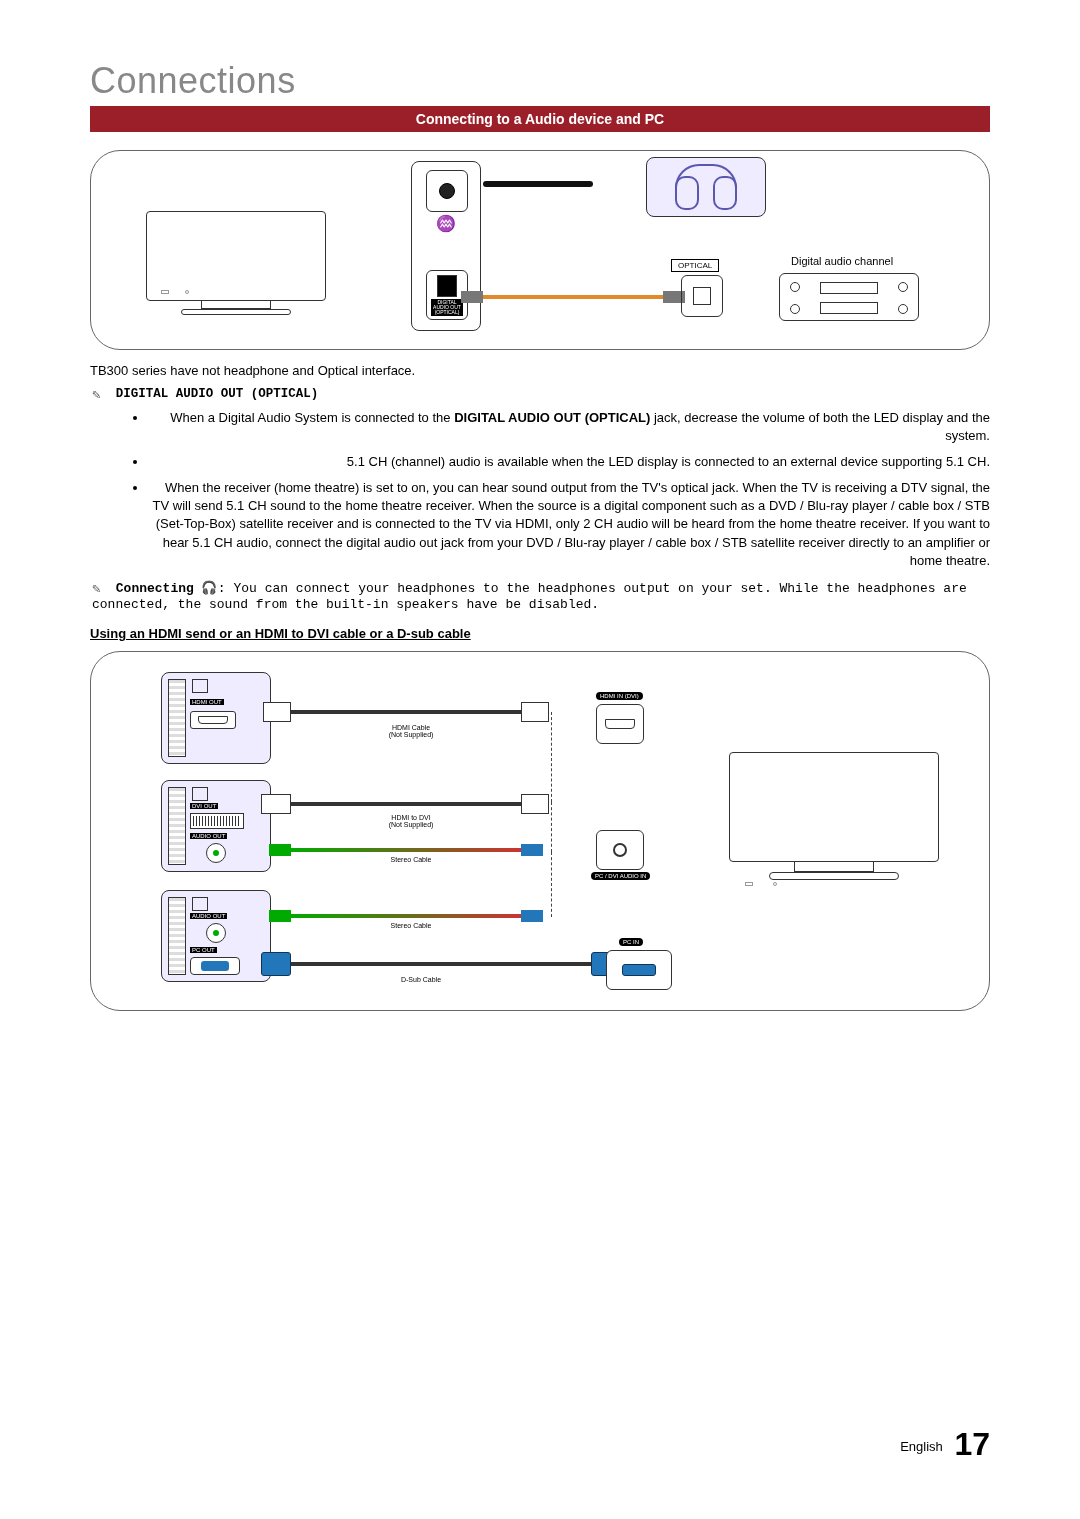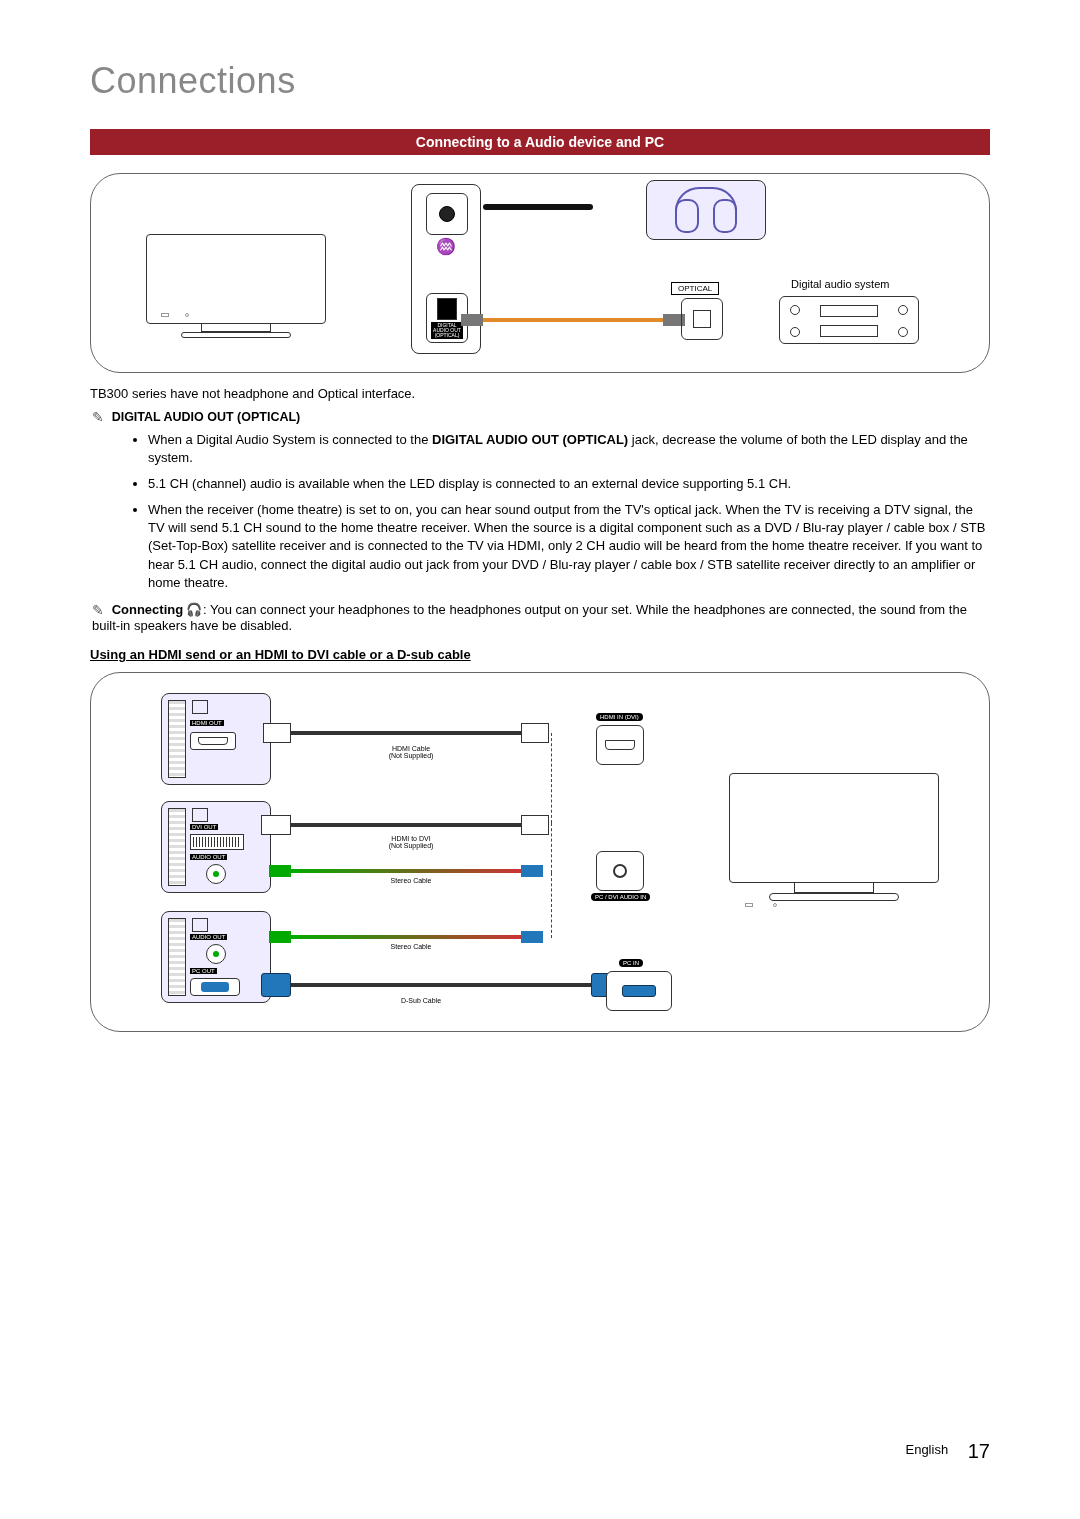--- a/index.html
+++ b/index.html
@@ -12,21 +12,21 @@
     color: #000;
   }
   .page {
     padding: 60px 90px 40px 90px;
   }
   .chapter-title {
     font-size: 36px;
     font-weight: 300;
     color: #888;
     letter-spacing: 0.5px;
-    margin-bottom: 27px;
+    margin-bottom: 4px;
     font-family: "Helvetica Neue", Arial, sans-serif;
   }
   .section-bar {
     background: #9a1f28;
     color: #fff;
     text-align: center;
     font-size: 14px;
     font-weight: bold;
     padding: 5px 0;
     margin-bottom: 18px;
@@ -55,42 +55,43 @@
     display: inline-block;
     width: 16px;
     vertical-align: top;
     font-size: 14px;
     color: #555;
   }
   .note-line {
     font-size: 13px;
     margin: 6px 0 6px 0;
     padding-left: 2px;
+    font-family: Liberation Mono, monospace;
   }
   .note-label {
     font-weight: bold;
     font-size: 12.5px;
   }
   .bullets {
     list-style: disc;
     margin-left: 58px;
     font-size: 13px;
     line-height: 1.4;
   }
-  .bullets li { margin-bottom: 8px; }
+  .bullets li { margin-bottom: 8px; text-align: right; }
   .footer {
     position: absolute;
     bottom: 56px;
     right: 90px;
     font-size: 13px;
   }
   .pagenum {
-    font-size: 20px;
-    font-weight: normal;
-    margin-left: 16px;
+    font-size: 32px;
+    font-weight: bold;
+    margin-left: 8px;
     vertical-align: -4px;
   }
 
   
   .d1-tv {
     position:absolute; left:55px; top:60px; width:180px; height:110px;
   }
   .d1-tv .screen { width:180px; height:90px; border:1px solid #333; border-radius:4px; background:#fff; position:relative;}
   .d1-tv .stand { width:70px;height:8px;border:1px solid #333;border-top:none;margin:0 auto;}
   .d1-tv .base { width:110px;height:6px;border:1px solid #333;border-radius:3px;margin:0 auto;}
@@ -190,21 +191,21 @@
         <div class="ear"></div>
       </div>
     <div class="d1-cable-opt">
         <div class="plug l"></div>
         <div class="plug r"></div>
       </div>
     <div class="d1-opt-lbl">OPTICAL</div>
     <div class="d1-opt-port">
         <div class="inner"></div>
       </div>
-    <div class="d1-das-lbl">Digital audio system</div>
+    <div class="d1-das-lbl">Digital audio channel</div>
     <div class="d1-das-box">
       <div class="knob k1"></div>
         <div class="knob k2"></div>
         <div class="knob k3"></div>
         <div class="knob k4"></div>
       <div class="disp"></div>
         <div class="tray"></div>
     </div>
   </div>
 

